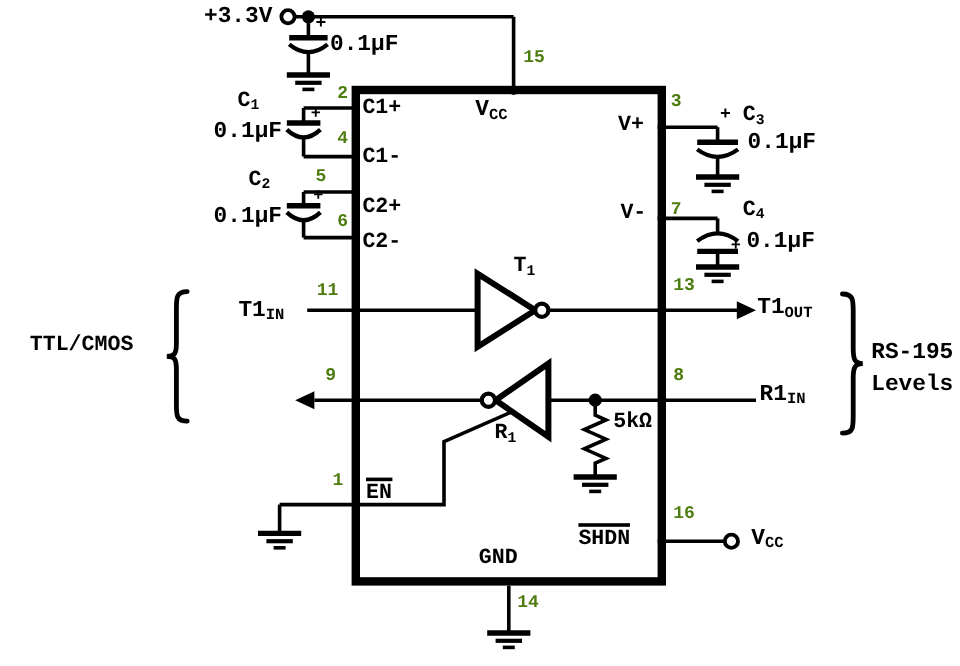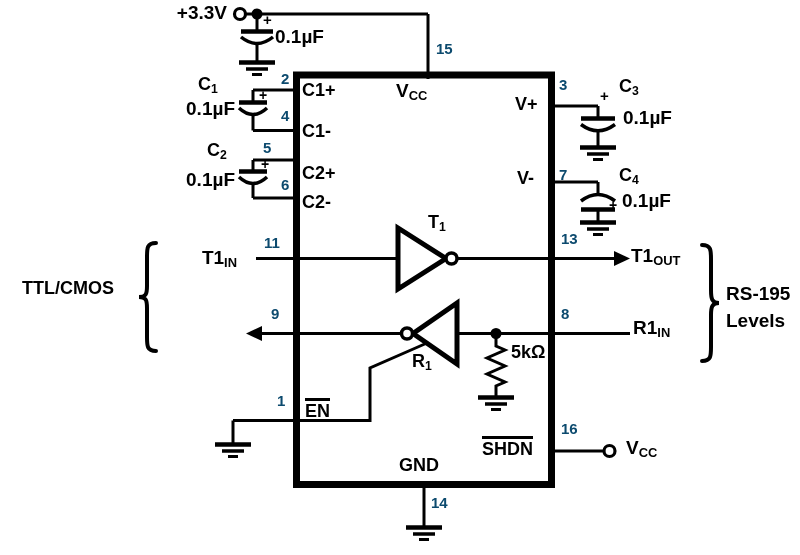--- a/index.html
+++ b/index.html
@@ -1,24 +1,24 @@
 <!DOCTYPE html>
 <html><head>
 <meta charset="utf-8">
 <style>
   html,body{margin:0;padding:0;background:#fff;}
   .stage{position:relative;width:800px;height:555px;background:#fff;overflow:hidden;
-         font-family:Liberation Sans, sans-serif;color:#000;}
+         font-family:Liberation Mono, monospace;color:#000;}
   .stage svg{position:absolute;left:0;top:0;}
   .lbl{position:absolute;font-weight:bold;font-size:18px;line-height:1.1;
        white-space:nowrap;color:#000;}
   .f19{font-size:19px;}
   .f15{font-size:15px;}
   .f14{font-size:14px;}
-  .pin{position:absolute;font-weight:bold;font-size:15px;white-space:nowrap;color:#0c4a6e;}
+  .pin{position:absolute;font-weight:bold;font-size:15px;white-space:nowrap;color:#4d7c0f;}
   .sb{font-size:0.68em;vertical-align:-0.24em;}
   .ovl{display:inline-block;border-top:3px solid #000;padding-top:1px;}
   .ra{text-align:right;}
   .ctr{text-align:center;}
   .ann{line-height:22px;}
   .ann2{line-height:27px;}
 </style>
 </head>
 <body>
 
@@ -130,21 +130,21 @@
 <div class="pin" style="left:281px;top:176px;"><span>6</span></div>
 
 <div class="lbl" style="left:302px;top:81px;"><span>C1+</span></div>
 <div class="lbl" style="left:302px;top:122px;"><span>C1-</span></div>
 <div class="lbl" style="left:302px;top:164px;"><span>C2+</span></div>
 <div class="lbl" style="left:302px;top:193px;"><span>C2-</span></div>
 <div class="lbl f19" style="left:396px;top:81px;"><span>V</span><span class="sb">CC</span></div>
 
 <div class="pin" style="left:559px;top:76px;"><span>3</span></div>
 <div class="lbl f15" style="left:600px;top:88px;"><span>+</span></div>
-<div class="lbl" style="left:619px;top:77px;"><span>C</span><span class="sb">3</span></div>
+<div class="lbl" style="left:619px;top:87px;"><span>C</span><span class="sb">3</span></div>
 <div class="lbl f19" style="left:623px;top:108px;"><span>0.1µF</span></div>
 <div class="lbl" style="left:515px;top:95px;"><span>V+</span></div>
 
 <div class="pin" style="left:559px;top:166px;"><span>7</span></div>
 <div class="lbl" style="left:619px;top:166px;"><span>C</span><span class="sb">4</span></div>
 <div class="lbl f14" style="left:609px;top:198px;"><span>+</span></div>
 <div class="lbl f19" style="left:622px;top:191px;"><span>0.1µF</span></div>
 <div class="lbl" style="left:517px;top:169px;"><span>V-</span></div>
 
 <div class="pin" style="left:264px;top:234px;"><span>11</span></div>

